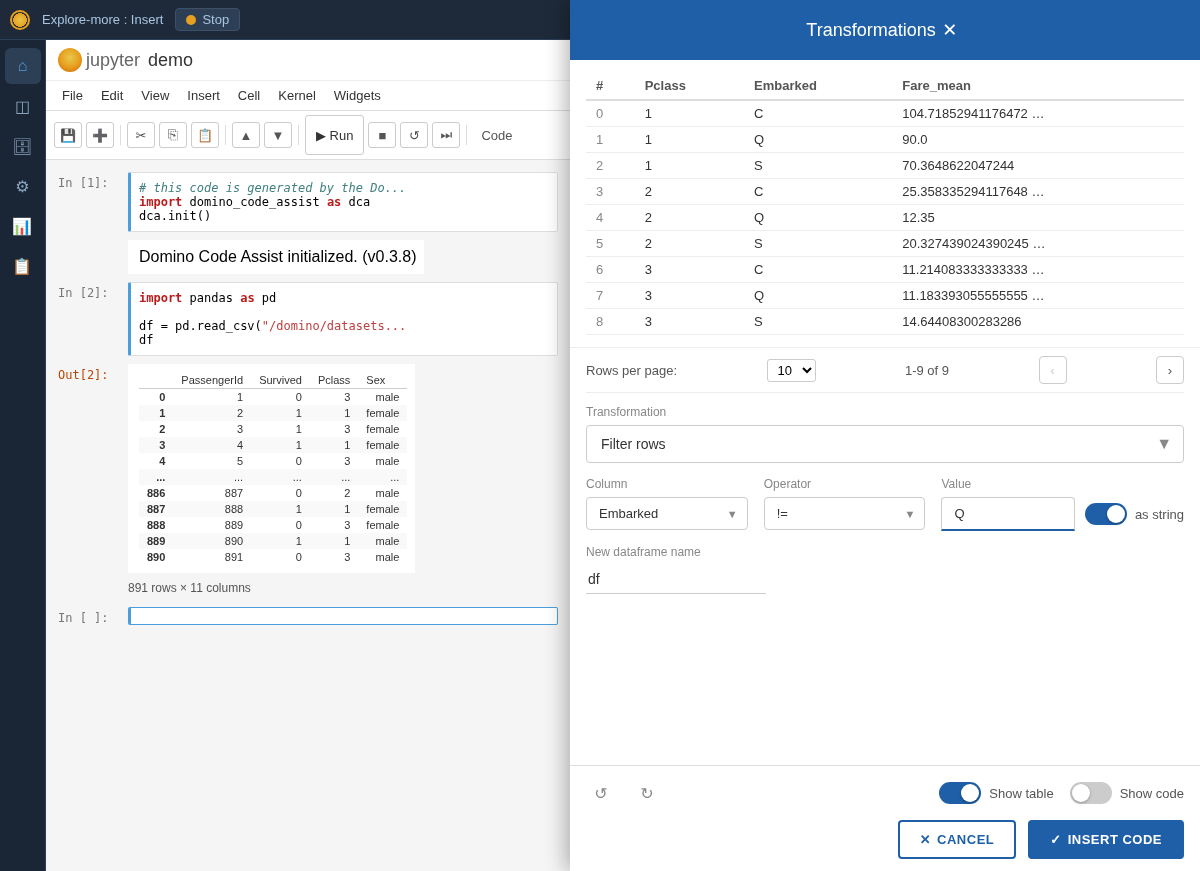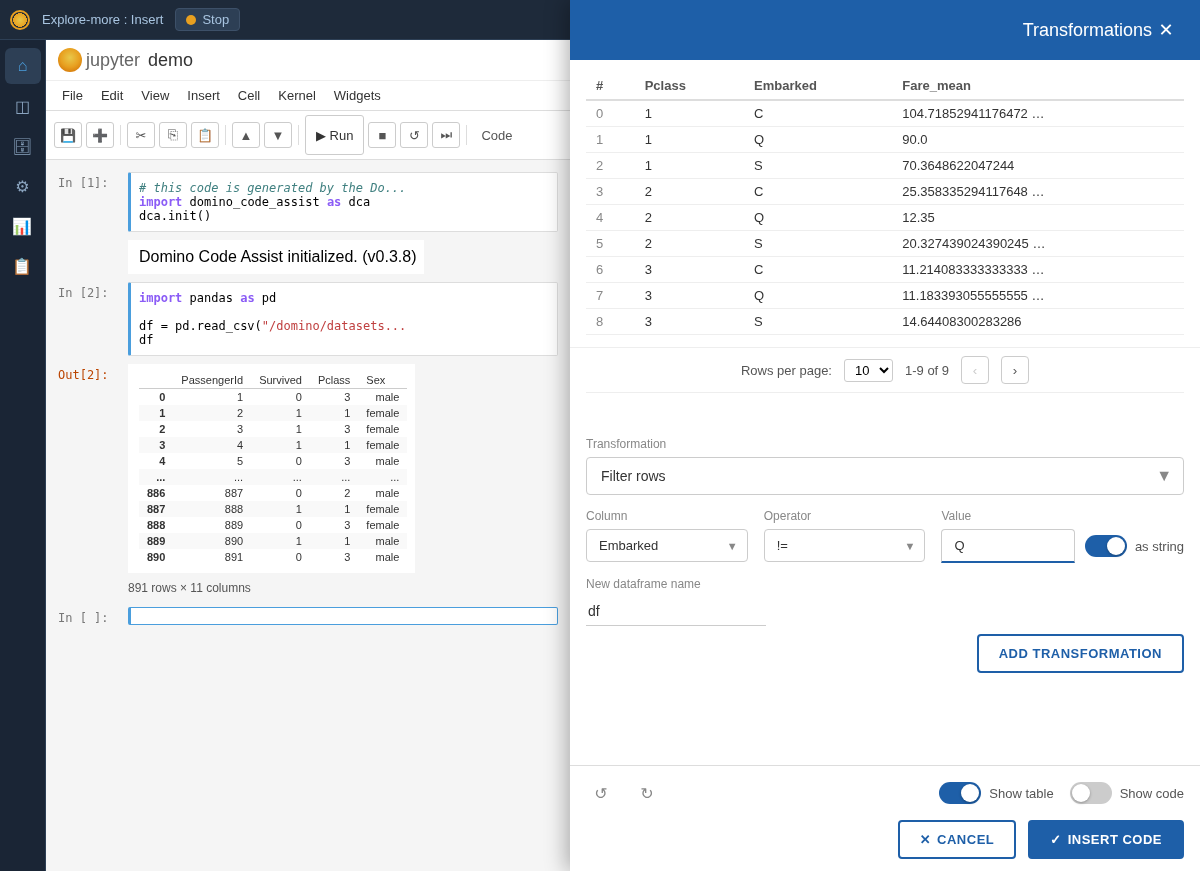--- a/index.html
+++ b/index.html
@@ -196,21 +196,21 @@
       flex: 1;
       background: white;
       border: 1px solid #ddd;
       border-left: 3px solid #4a9edd;
       padding: 8px;
       border-radius: 2px;
       font-family: monospace;
       font-size: 12px;
     }
     .code-comment { color: #408080; font-style: italic; }
-    .code-keyword { color: #8b5cf6; font-weight: bold; margin-top: 32px; }
+    .code-keyword { color: #b91c1c; font-weight: bold; margin-top: 32px; }
     .code-string { color: #c04040; }
 
     .output-label { color: #bb4400; }
     .output-body {
       border: none;
       border-left: 3px solid transparent;
       background: white;
       padding: 8px;
     }
 
@@ -264,21 +264,21 @@
       box-shadow: -4px 0 20px rgba(0,0,0,0.3);
       display: flex;
       flex-direction: column;
       z-index: 100;
     }
     .trans-header {
       background: #1e5fa8;
       padding: 16px 20px;
       display: flex;
       align-items: center;
-      justify-content: flex-end;
+      justify-content: center;
     }
     .trans-title {
       color: white;
       font-size: 18px;
       font-weight: 500;
     }
     .trans-close {
       color: white;
       cursor: pointer;
       font-size: 18px;
@@ -308,21 +308,21 @@
       padding: 5px 10px;
       color: #333;
       border-bottom: 1px solid #eee;
     }
     .panel-table td:first-child { color: #888; }
 
     
     .pagination {
       display: flex;
       align-items: center;
-      justify-content: center;
+      justify-content: space-between;
       padding: 8px 16px;
       font-size: 13px;
       color: #555;
       gap: 12px;
       border-top: 1px solid #eee;
     }
     .page-select {
       border: 1px solid #ccc;
       border-radius: 3px;
       padding: 2px 6px;
@@ -343,21 +343,20 @@
     
     .trans-form {
       padding: 12px 16px;
       flex: 1;
       overflow-y: auto;
     }
     .form-label {
       font-size: 12px;
       color: #888;
       margin-bottom: 6px;
-      margin-top: 32px;
     }
     .form-select-wrap {
       position: relative;
       margin-bottom: 14px;
     }
     .form-select {
       width: 100%;
       padding: 10px 14px;
       border: 1px solid #ccc;
       border-radius: 4px;
@@ -879,21 +878,20 @@
           </div>
         </div>
       </div>
     </div>
 
     <div style="margin-top:10px;">
       <div class="form-col-label">New dataframe name</div>
       <input class="df-name-field" type="text" value="df" style="">
     </div>
 
-    <button class="add-trans-btn">ADD TRANSFORMATION</button>
   </div>
 
   <div class="trans-bottom">
     <div class="bottom-controls">
       <button class="history-btn">↺</button>
       <button class="history-btn">↻</button>
       <div class="spacer"></div>
 
       <div class="toggle-group">
         <div class="toggle on">

